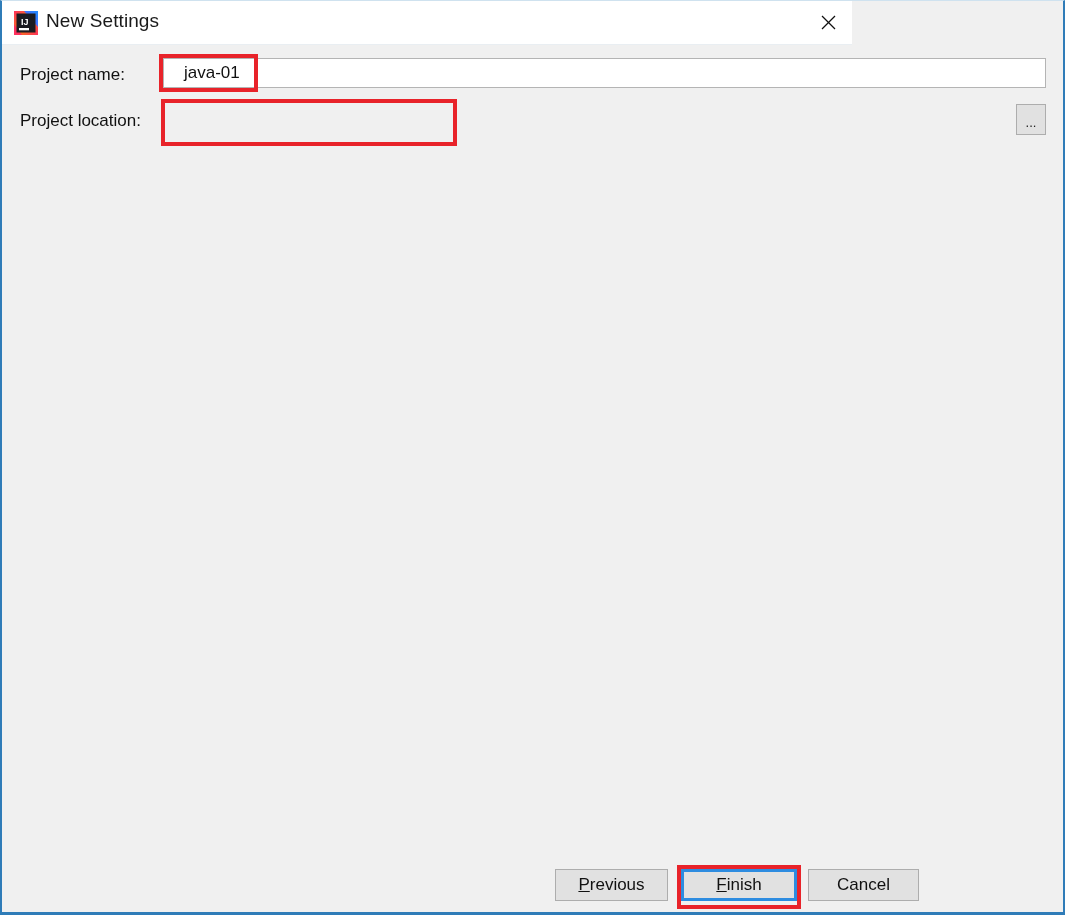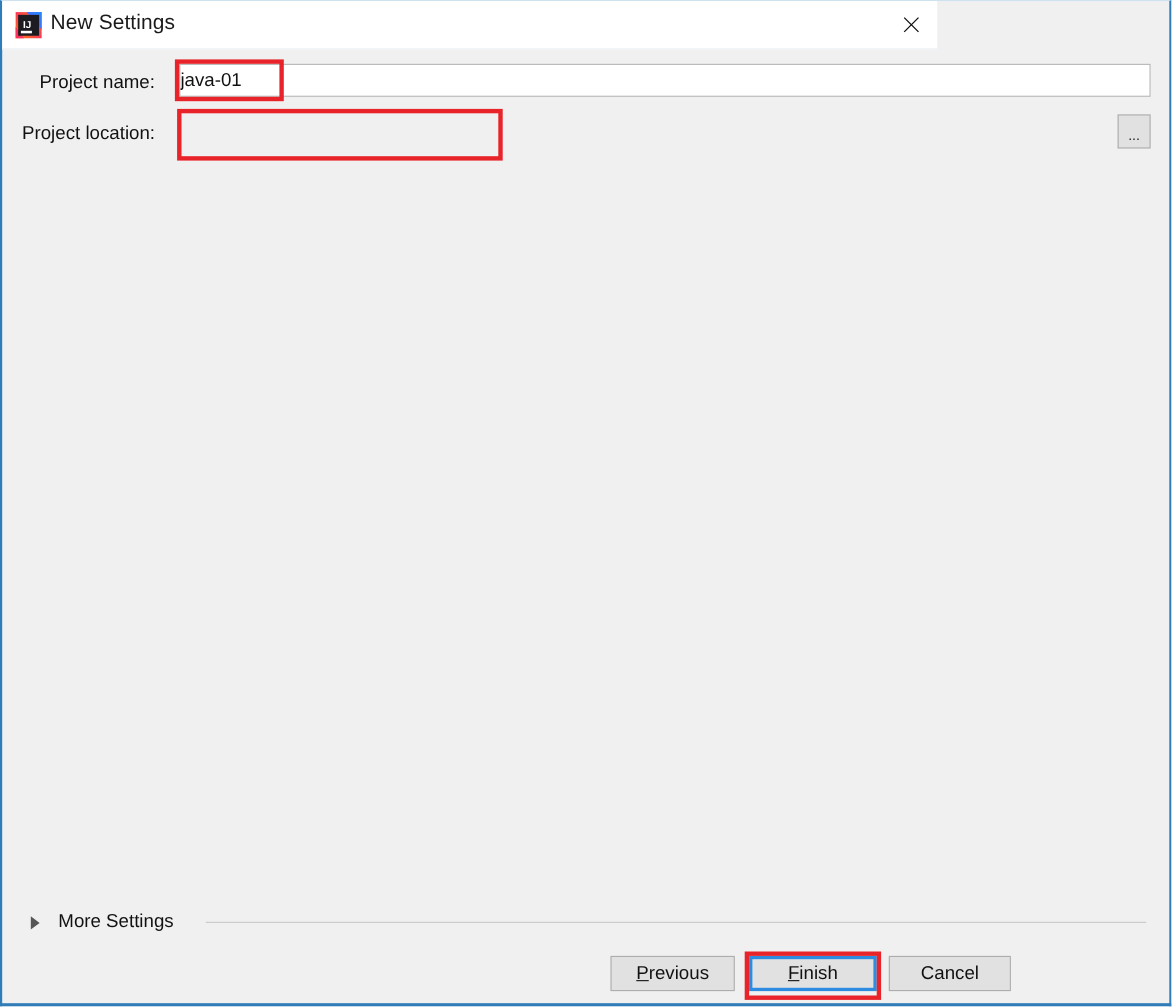--- a/index.html
+++ b/index.html
@@ -58,30 +58,30 @@
     cursor: default;
   }
 
   
   .form-label {
     position: absolute;
     font-size: 17px;
     color: #111111;
     white-space: nowrap;
   }
-  #label-name      { left: 34px; top: 64px; }
+  #label-name      { left: 18px; top: 64px; }
   #label-location  { left: 18px; top: 110px; }
 
   .text-input {
     position: absolute;
     box-sizing: border-box;
     background: #ffffff;
     font-size: 17px;
     color: #111111;
-    padding: 0 0;
+    padding: 0 20px;
     display: flex;
     align-items: center;
     white-space: nowrap;
     overflow: hidden;
   }
   #input-name {
     left: 161px; top: 57px;
     width: 883px; height: 30px;
     border: 1px solid #b4b4b4;
   }
@@ -207,25 +207,20 @@
   <div class="text-input" id="input-name">
     <span>java-01</span>
   </div>
 
   <span class="form-label" id="label-location">Project location:</span>
   <div id="browse-btn">...</div>
 
   <div class="annot" id="annot-name"></div>
   <div class="annot" id="annot-location"></div>
 
-  <div id="more-settings-row">
-    <span id="more-settings-triangle"></span>
-    <span id="more-settings-label">More Settings</span>
-    <div id="more-settings-rule"></div>
-  </div>
 
   <div class="dlg-button" id="btn-previous">
     <span class="mnemonic">P</span>
       <span id="prev-rest">revious</span>
   </div>
   <div class="dlg-button" id="btn-finish">
     <span class="mnemonic">F</span>
       <span id="finish-rest">inish</span>
   </div>
   <div class="dlg-button" id="btn-cancel">Cancel</div>

